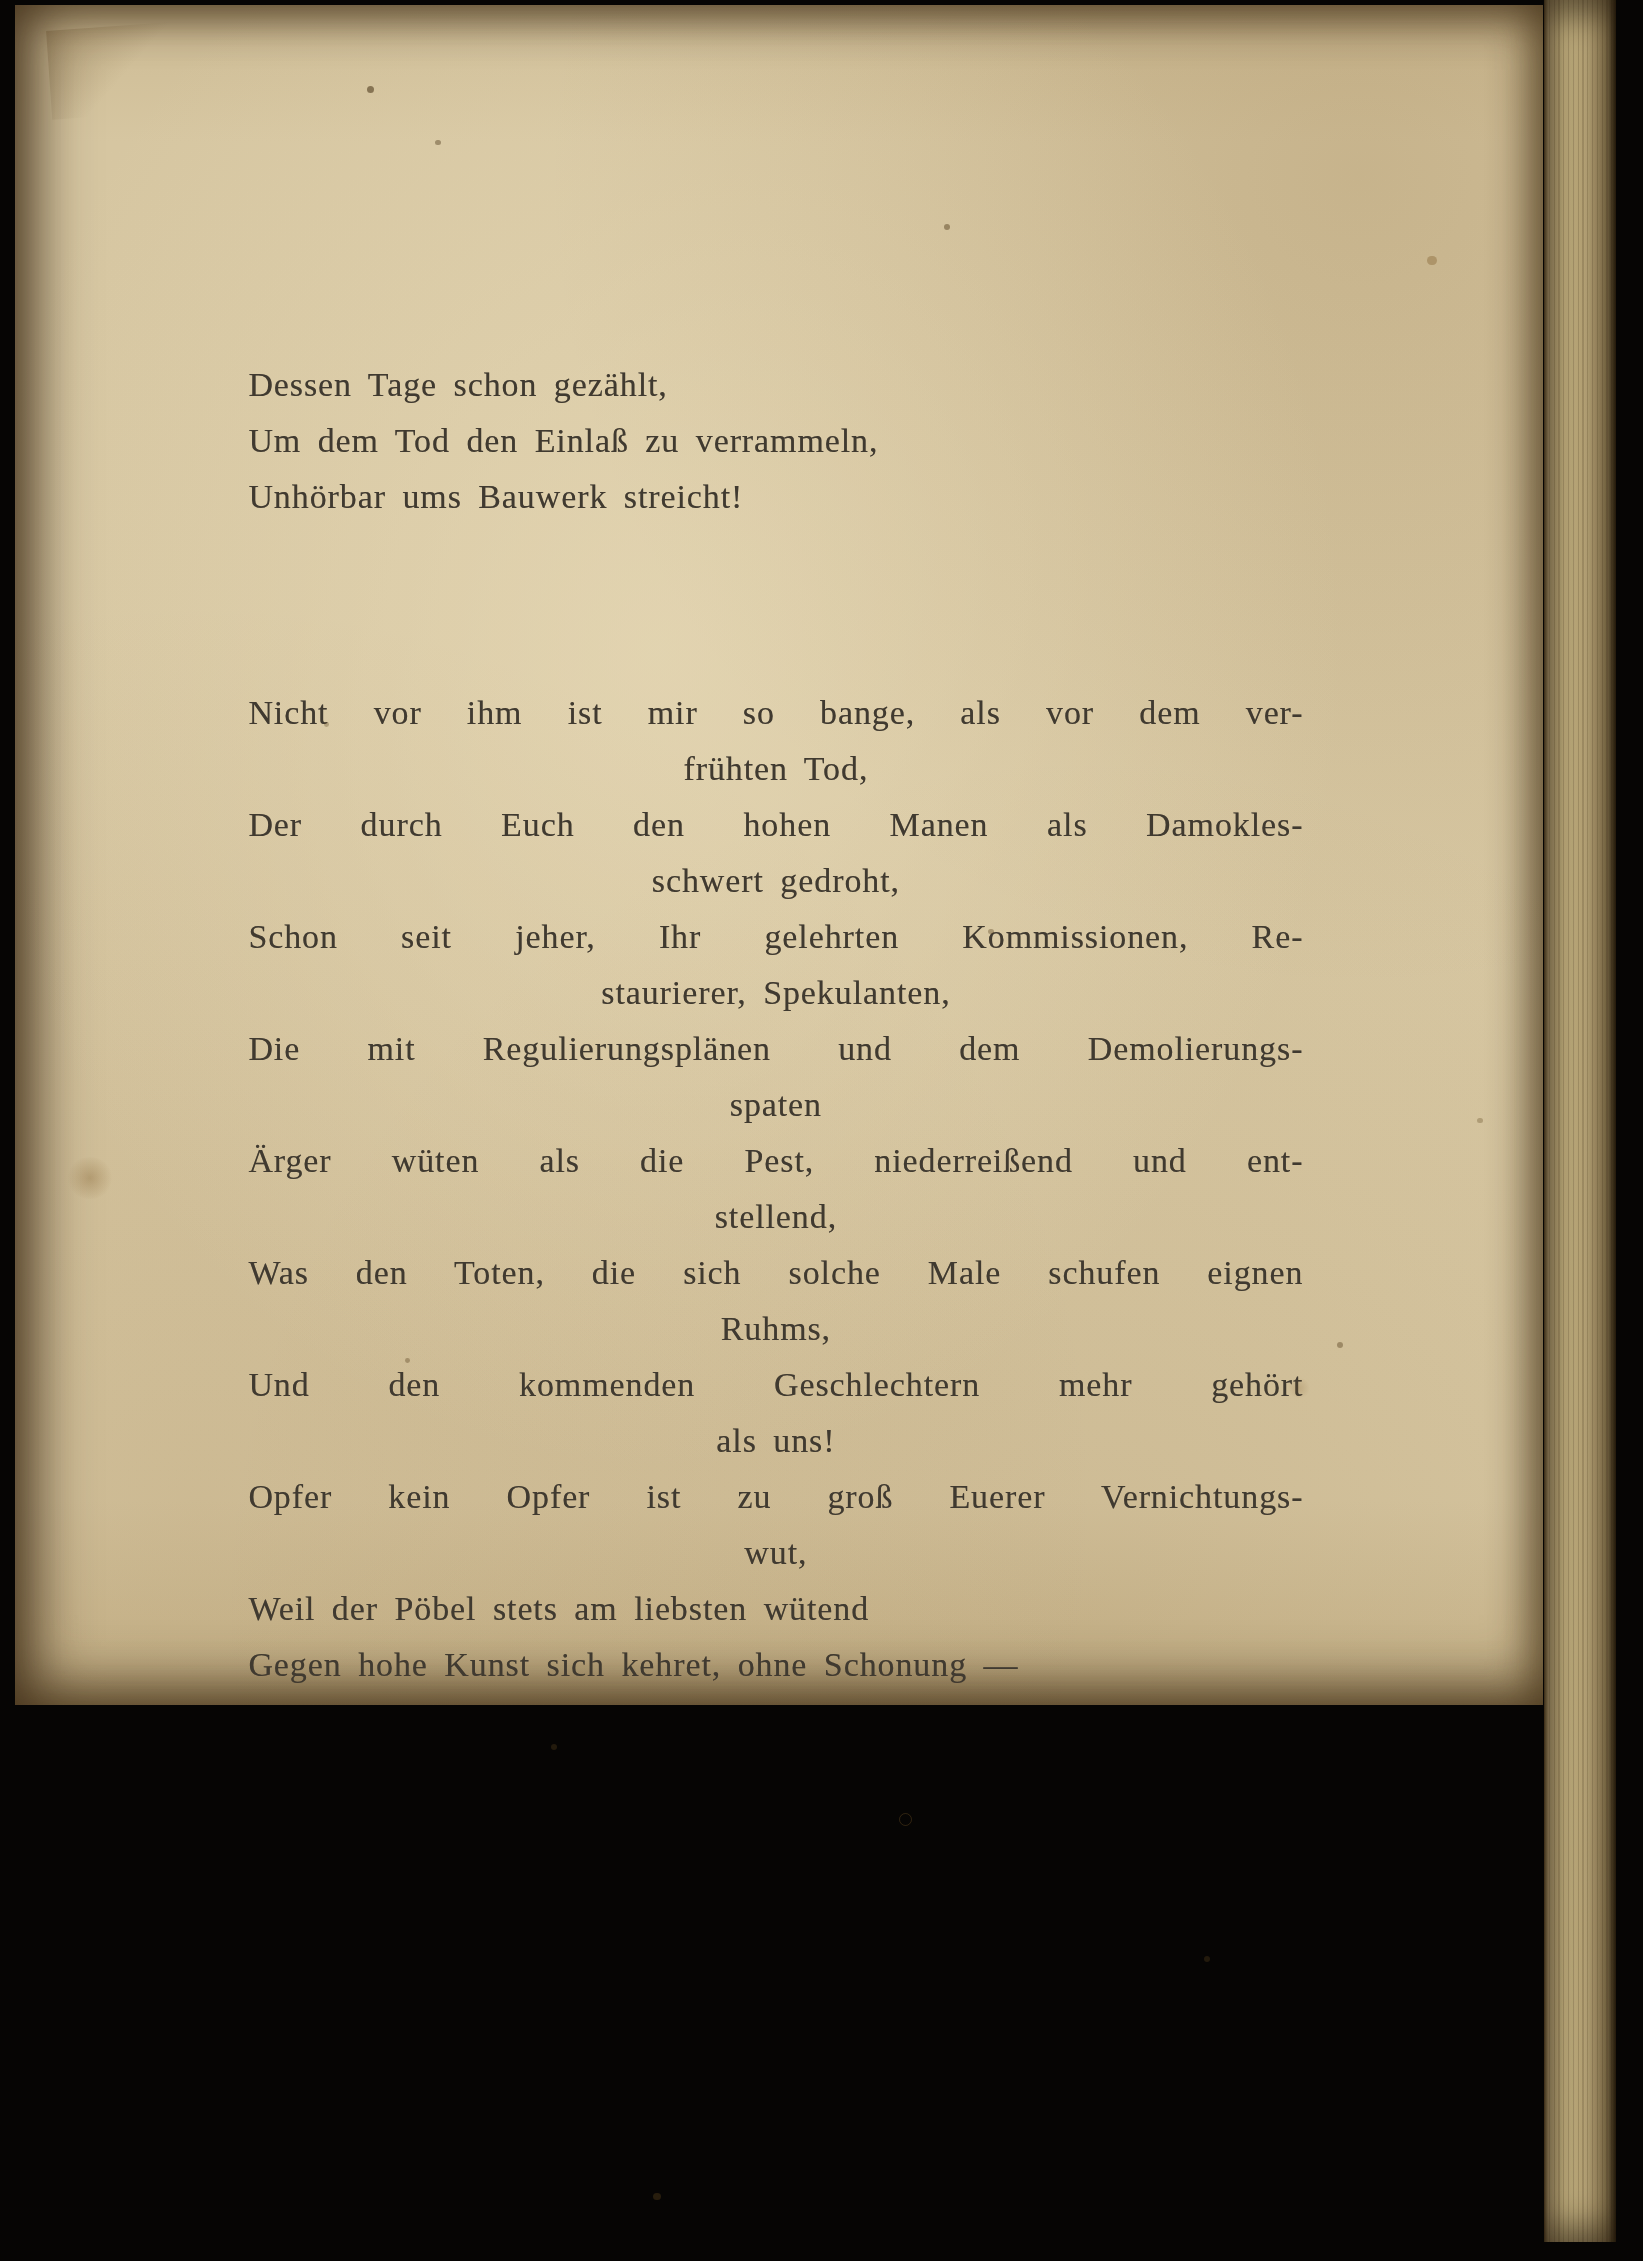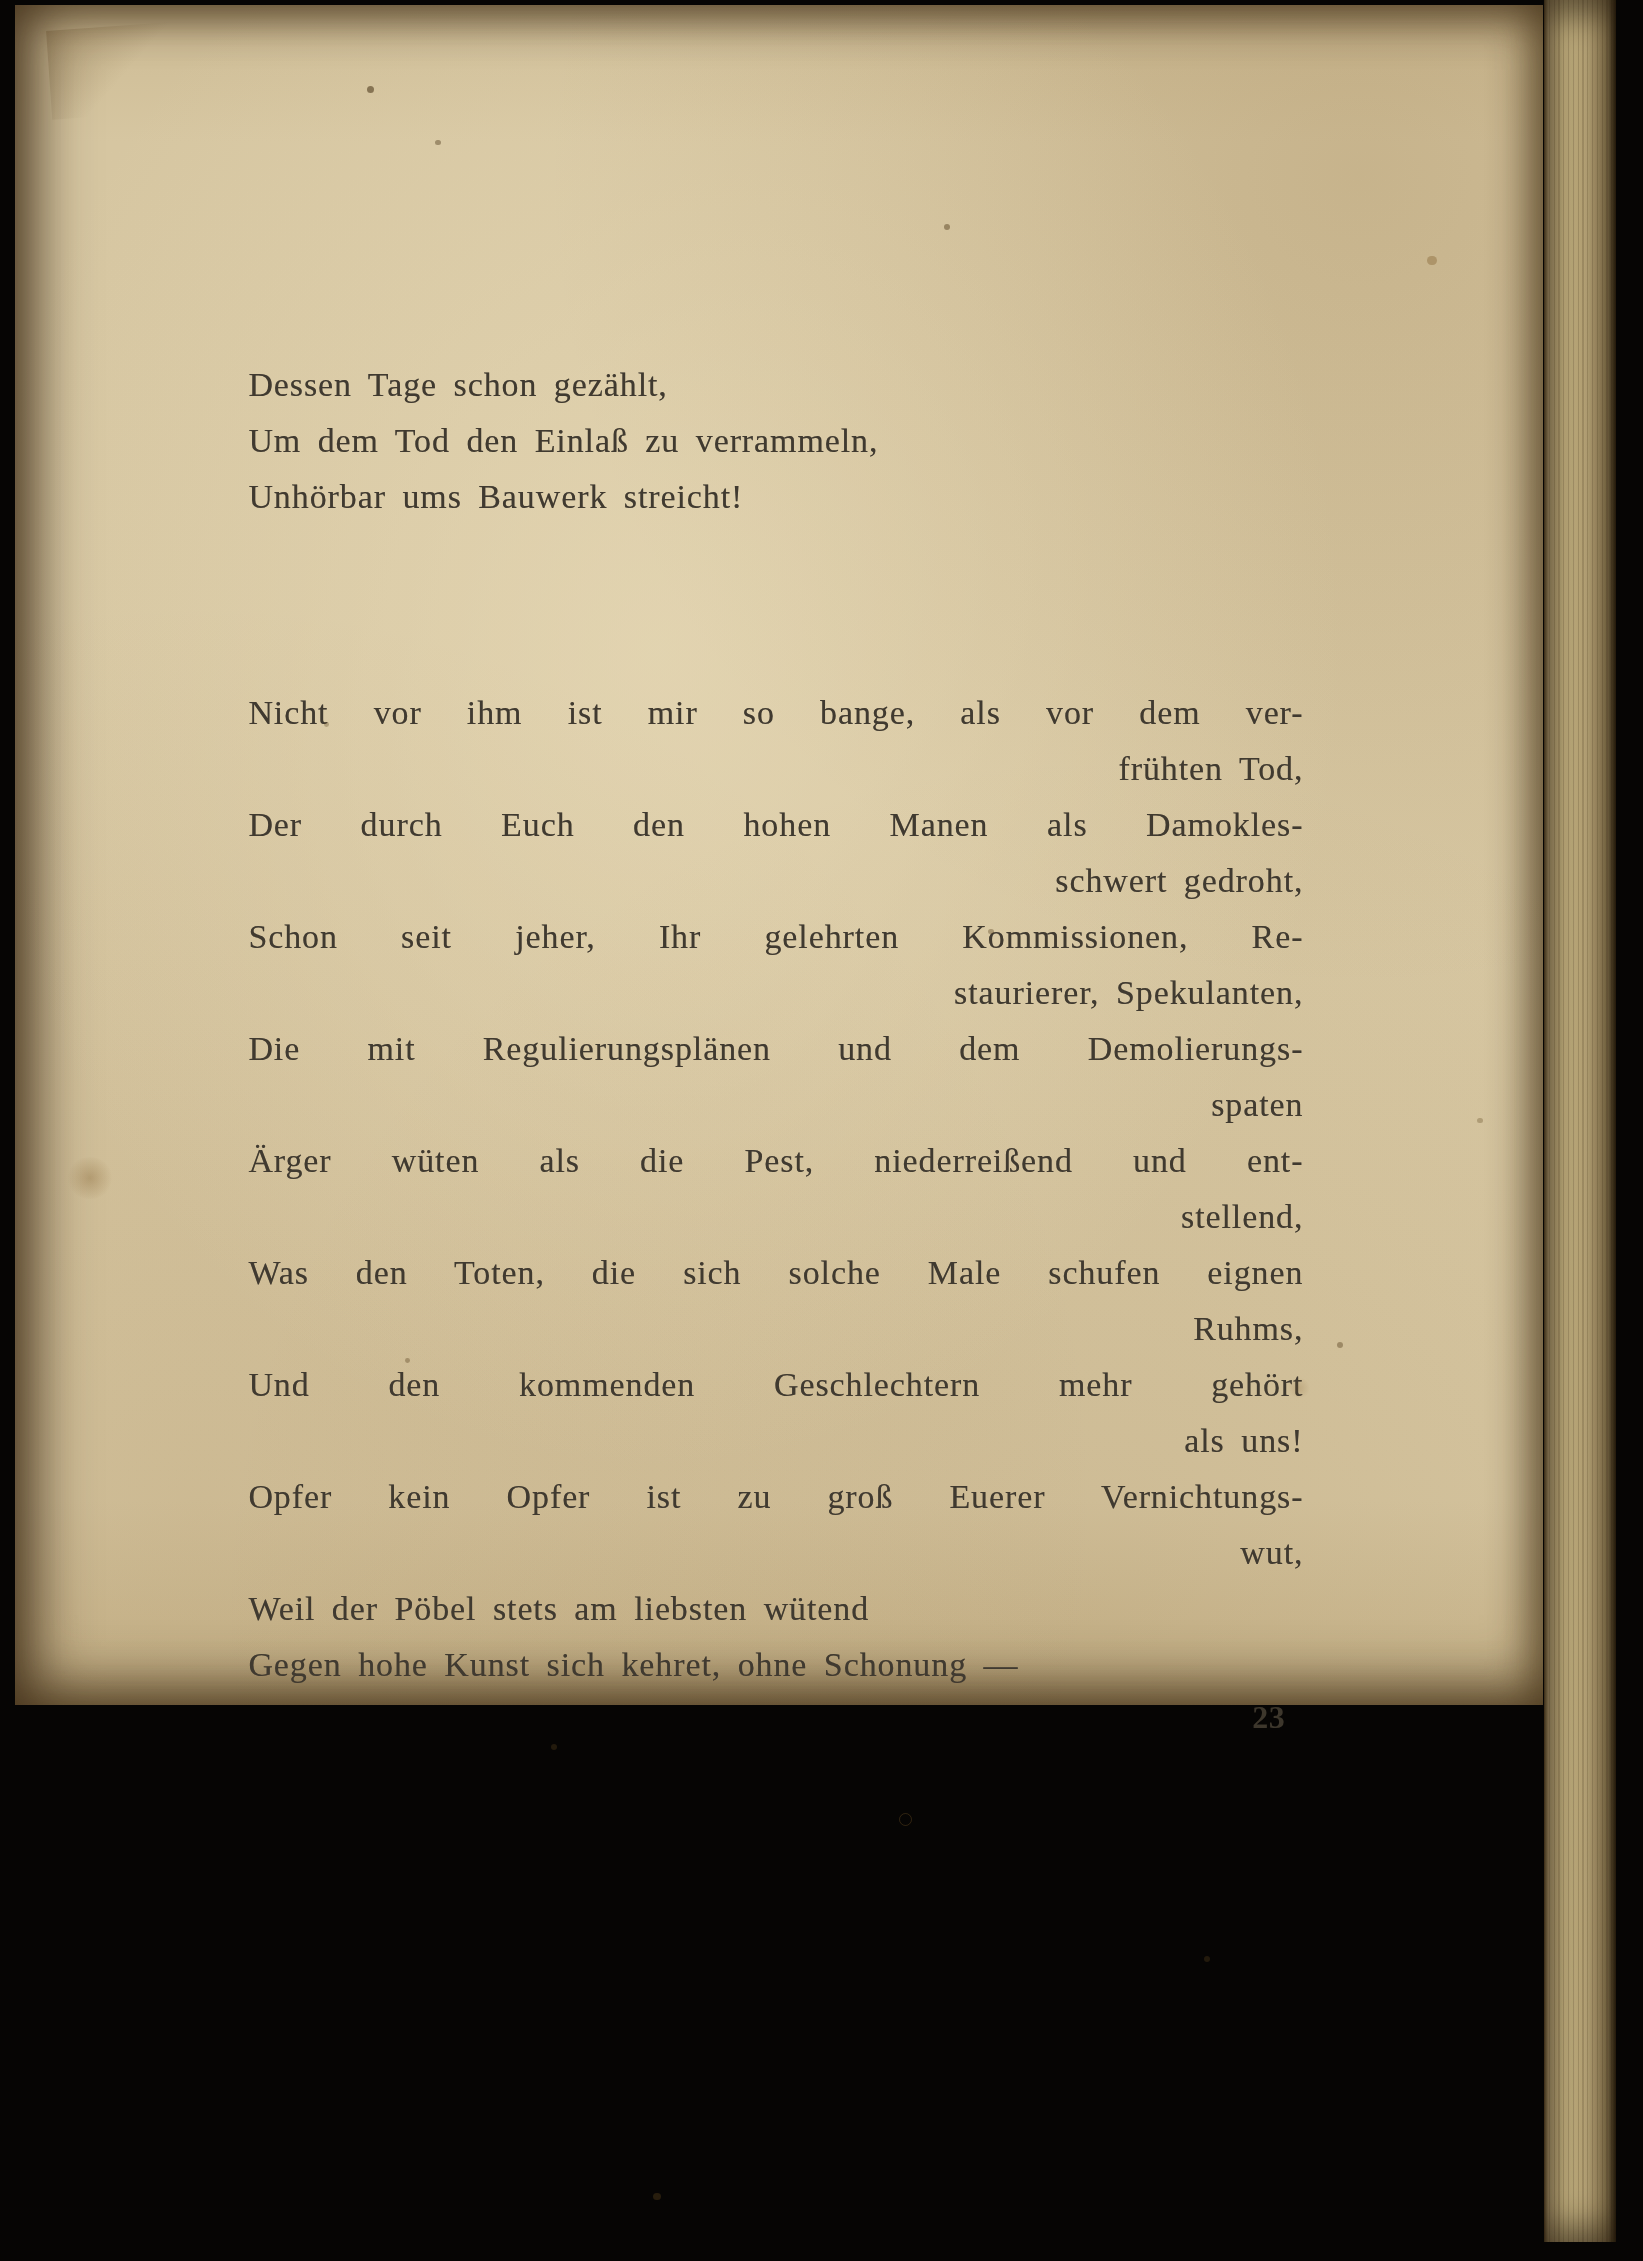--- a/index.html
+++ b/index.html
@@ -67,21 +67,21 @@
     letter-spacing: 0.9px;
     word-spacing: 7.1px;
     white-space: nowrap;
   }
   .stanza1 .line { line-height: 56px; }
   .line.just {
     white-space: normal;
     text-align: justify;
     text-align-last: justify;
   }
-  .line.cont { text-align: right; white-space: normal; }
+  .line.cont { text-align: center; white-space: normal; }
   .pagenum {
     position: absolute;
     left: 233px; top: 1694px;
     width: 1037px;
     text-align: right;
     font-size: 32px;
     font-weight: bold;
     color: #3d372c;
     letter-spacing: 0.6px;
   }
@@ -136,21 +136,20 @@
         <div class="line just">Und den kommenden Geschlechtern mehr gehört</div>
         <div class="line cont">als uns!</div>
         <div class="line just">Opfer kein Opfer ist zu groß Euerer Vernichtungs-</div>
         <div class="line cont">wut,</div>
         <div class="line">Weil der Pöbel stets am liebsten wütend</div>
         <div class="line">Gegen hohe Kunst sich kehret, ohne Schonung —</div>
       </div>
 
     </div>
 
-    <div class="pagenum">23</div>
 
     <div class="spot s1"></div>
     <div class="spot s2"></div>
     <div class="spot s3"></div>
     <div class="spot s4"></div>
     <div class="spot s5"></div>
     <div class="spot s6"></div>
     <div class="spot s7"></div>
     <div class="spot s8"></div>
     <div class="spot s9"></div>

